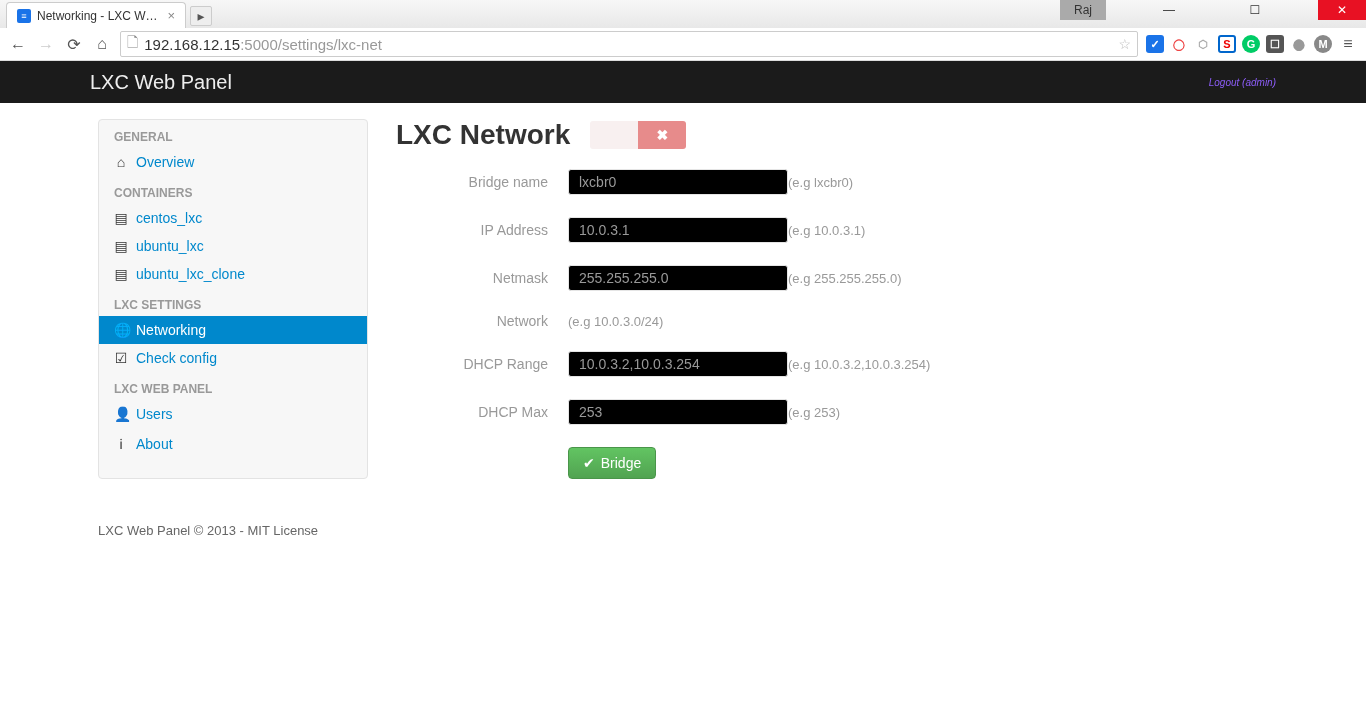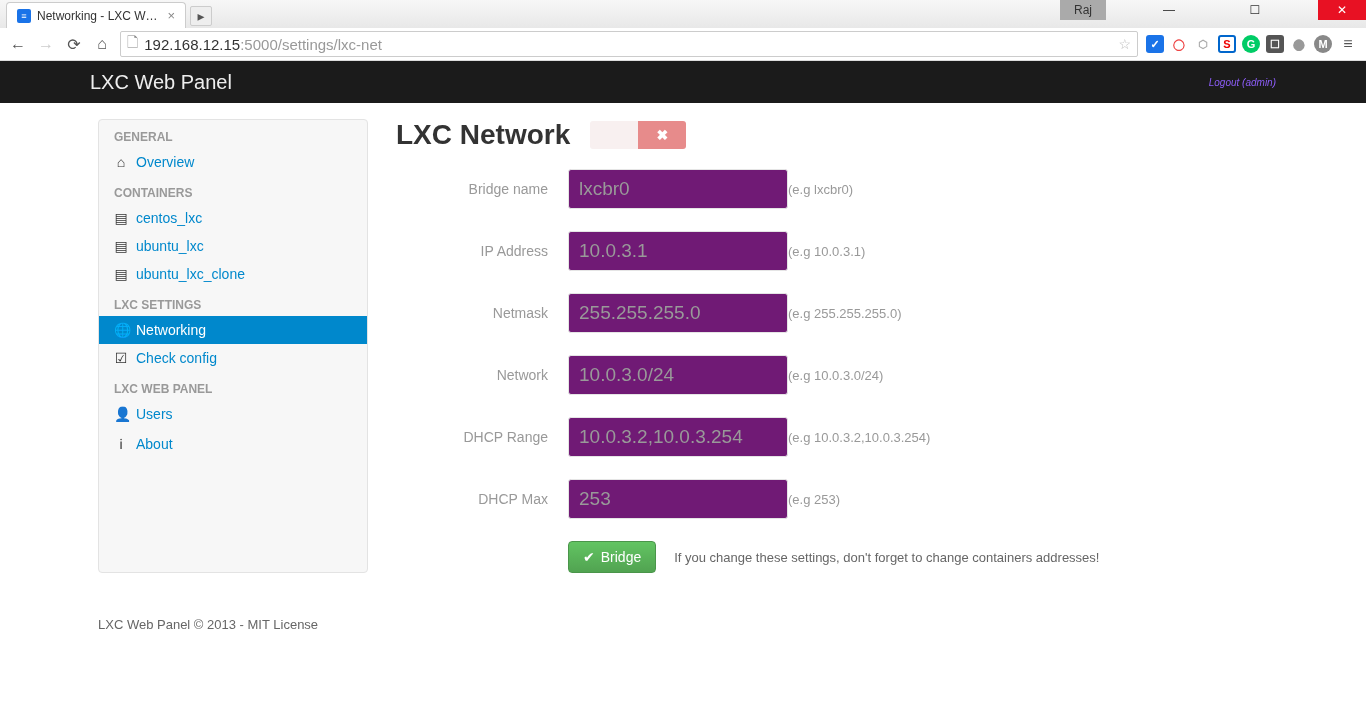--- a/index.html
+++ b/index.html
@@ -47,21 +47,21 @@
 .page-header h1 { font-size:28px; font-weight:700; color:#333;margin-left:8px; }
 .alert-box { display:flex; border-radius:3px; overflow:hidden; }
 .alert-blank { width:48px; height:28px; background:#f8f0f0; }
 .alert-close { width:48px; height:28px; background:#e78b8b; color:#fff; display:flex;align-items:center;justify-content:center; font-weight:bold; cursor:pointer; }
 
 .warning-text { color:#b94a48; font-weight:bold; font-size:17px; margin-bottom:30px; }
 
 .form-horizontal {}
 .form-group { display:flex; align-items:center; margin-bottom:22px; }
 .control-label { width:180px; text-align:right; color:#999; font-size:14px; padding-right:20px; }
-.form-control { width:220px; height:40px; border:1px solid #e5e5e5; background:#701a75; padding:0 10px; font-size:19px; color:#999; border-radius:3px; }
+.form-control { width:220px; height:26px; border:1px solid #e5e5e5; background:#000000; padding:0 10px; font-size:14px; color:#999; border-radius:3px; }
 .help-text { color:#999; font-size:13px; }
 .form-actions { margin-left:180px; display:flex; align-items:center; gap:18px; }
 .btn-apply { background:#5bb75b; background:linear-gradient(#62c462,#51a351); color:#fff; border:1px solid #4a954a; border-radius:4px; padding:7px 14px; font-size:14px; cursor:pointer; display:flex; align-items:center; gap:6px; }
 .apply-note { color:#666; font-size:13px; }
 
 .footer { width:1170px; margin: 44px auto 0; color:#666; font-size:13px; }
 </style>
 </head>
 <body>
 
@@ -172,39 +172,37 @@
         <input class="form-control" value="10.0.3.1" style="">
         <span class="help-text">(e.g 10.0.3.1)</span>
       </div>
       <div class="form-group">
         <label class="control-label">Netmask</label>
         <input class="form-control" value="255.255.255.0" style="">
         <span class="help-text">(e.g 255.255.255.0)</span>
       </div>
       <div class="form-group">
         <label class="control-label">Network</label>
-        <input class="form-control" value="10.0.3.0/24" style="">
         <span class="help-text">(e.g 10.0.3.0/24)</span>
       </div>
       <div class="form-group">
         <label class="control-label">DHCP Range</label>
         <input class="form-control" value="10.0.3.2,10.0.3.254" style="">
         <span class="help-text">(e.g 10.0.3.2,10.0.3.254)</span>
       </div>
       <div class="form-group">
         <label class="control-label">DHCP Max</label>
         <input class="form-control" value="253" style="">
         <span class="help-text">(e.g 253)</span>
       </div>
       <div class="form-actions">
         <button class="btn-apply">
           <span>✔</span>
           <span>Bridge</span>
         </button>
-        <span class="apply-note">If you change these settings, don't forget to change containers addresses!</span>
       </div>
     </div>
   </div>
 </div>
 
 <div class="footer">
   <span>LXC Web Panel © 2013 - MIT License</span>
 </div>
 
 </body></html>

